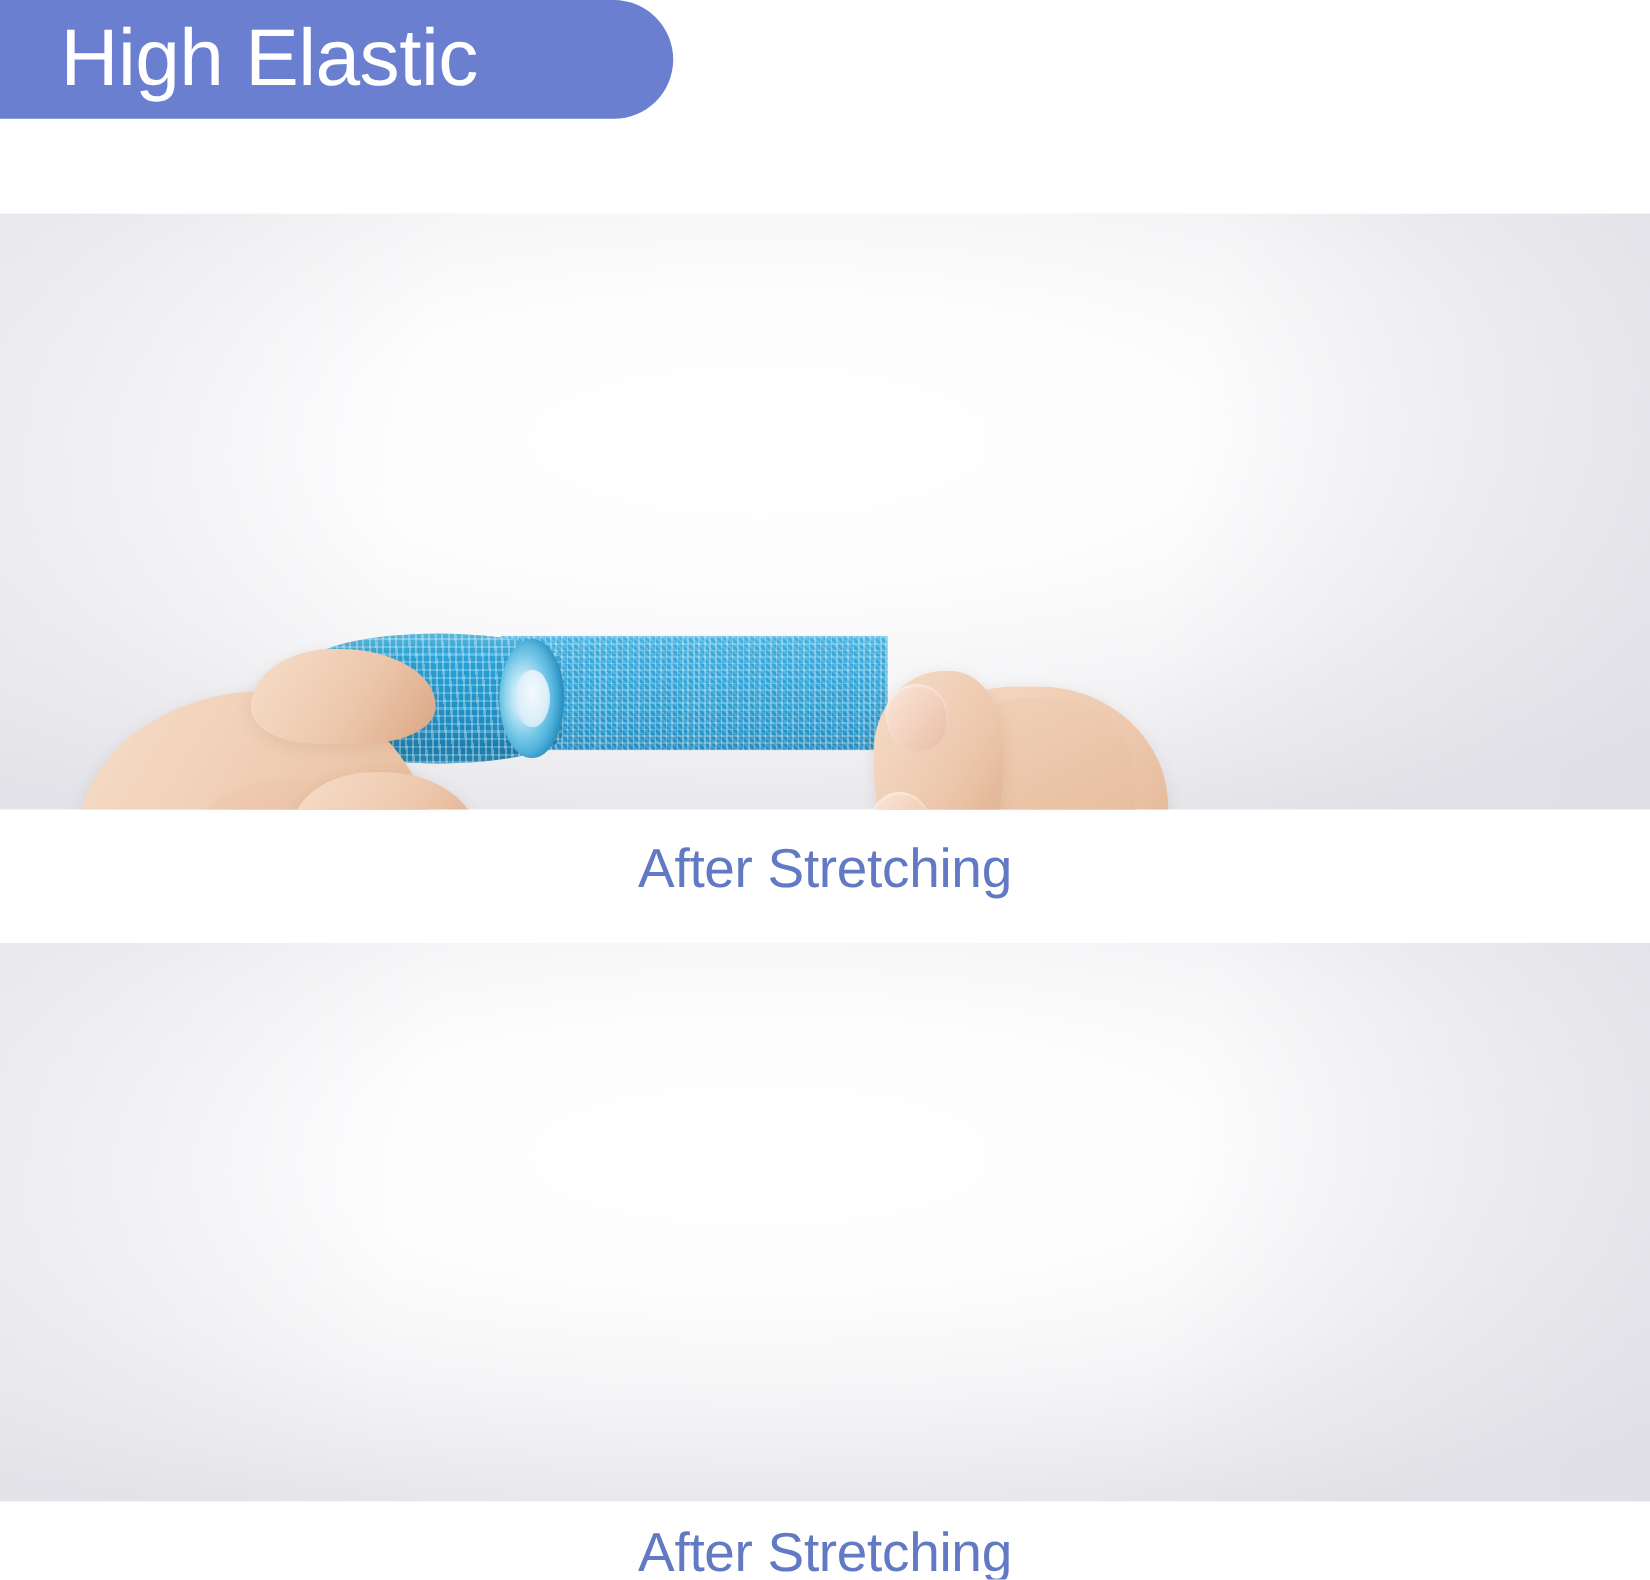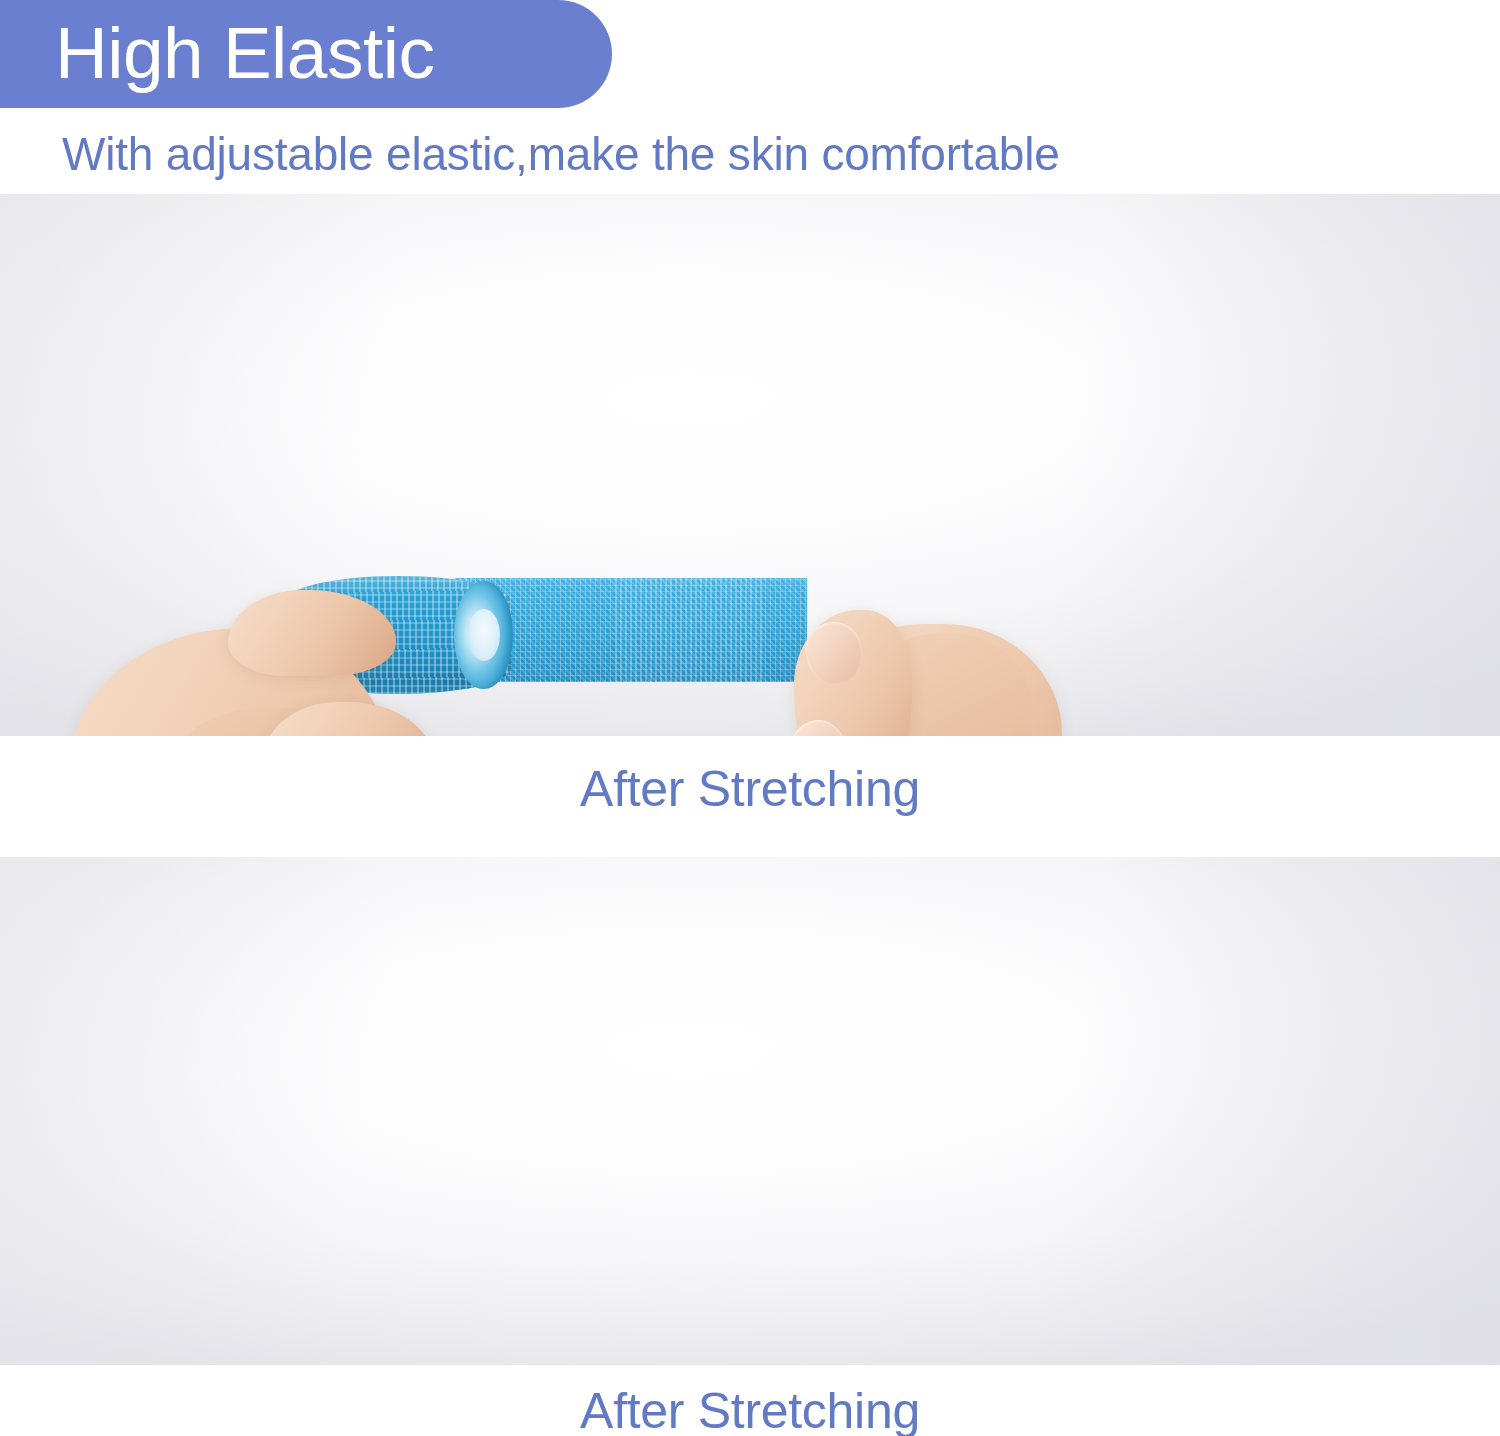--- a/index.html
+++ b/index.html
@@ -232,21 +232,20 @@
 </style>
 </head>
 <body>
 
 <div id="infographic">
 
   <div class="header-badge">
     <span class="header-badge-text">High Elastic</span>
   </div>
 
-  <div class="header-subtitle">With adjustable elastic,make the skin comfortable</div>
 
   <div class="panel" id="panel-before">
     <div class="panel-bg"></div>
 
     <div class="tape-strip" id="strip-before">
       <div class="tape-fill"></div>
       <div class="tape-weave"></div>
     </div>
 
     <div class="tape-roll" id="roll-before">

